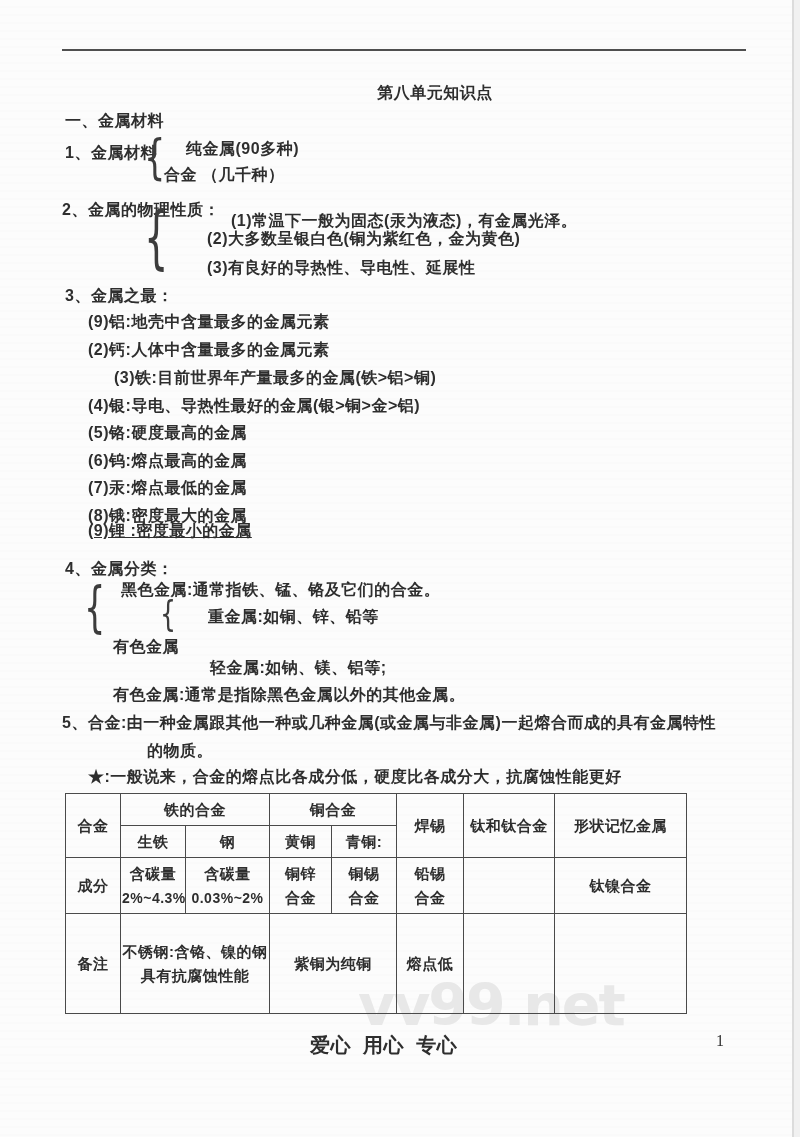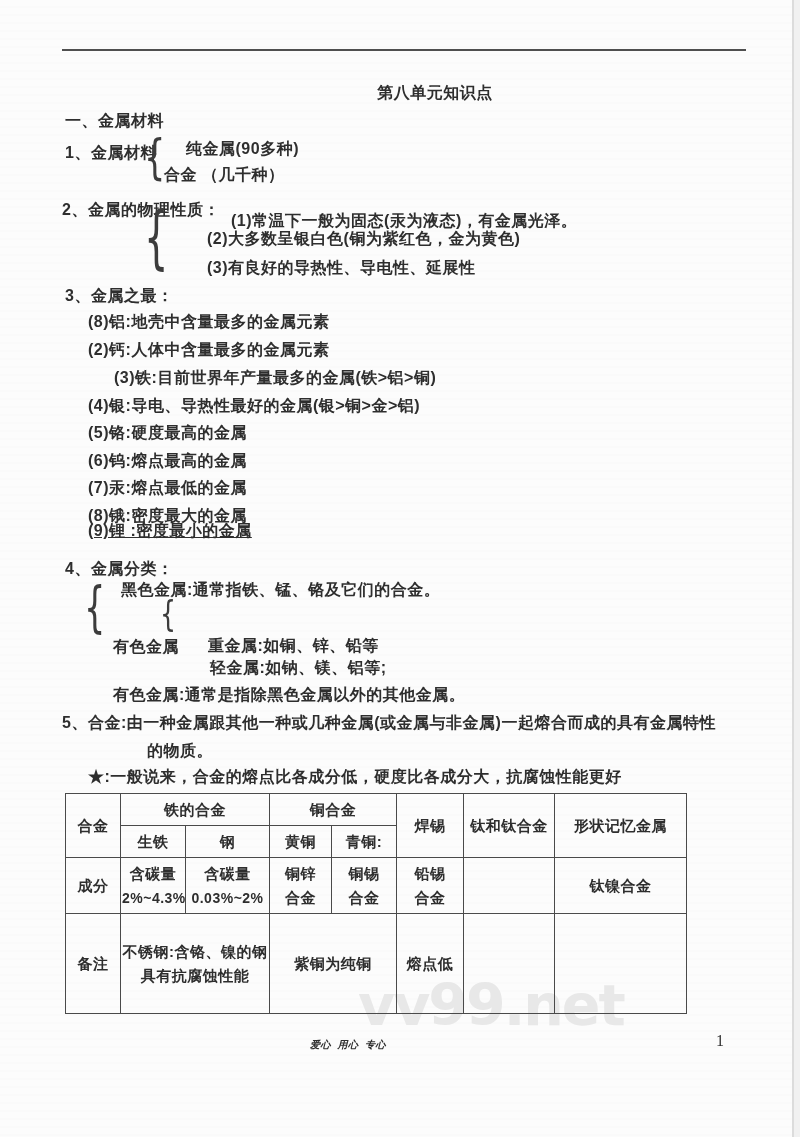--- a/index.html
+++ b/index.html
@@ -37,21 +37,21 @@
   table.alloy {
     position:absolute; left:65px; top:793px; width:621px;
     border-collapse:collapse; table-layout:fixed; z-index:2;
   }
   table.alloy td {
     border:1.6px solid #4a4a4a; text-align:center; vertical-align:middle;
     font-size:15px; font-weight:600; color:#2e2e2e; padding:2px 1px;
     line-height:24px; letter-spacing:0.5px;
   }
   .cell-sub { font-size:14px; font-weight:600; }
-  .footer-motto { left:310px; top:1034px; font-size:10px; font-weight:700;font-style:italic; }
+  .footer-motto { left:310px; top:1034px; font-size:20px; font-weight:700; }
   .page-num { left:716px; top:1032px; font-family:"Liberation Serif", serif; font-size:16px; font-weight:400; color:#333; }
 </style>
 </head>
 <body>
 
 <div class="page">
 
   <div class="watermark">vv99.net</div>
 
   <div class="abs rule"></div>
@@ -69,35 +69,35 @@
     <div class="abs t" style="left:186px; top:138px;">纯金属(90多种)</div>
     <div class="abs t" style="left:164px; top:164px;">合金 （几千种）</div>
 
     <div class="abs t" style="left:62px; top:199px;">2、金属的物理性质：</div>
     <span class="brace" style="left:144px; top:198px; font-size:70px; line-height:78px; transform:scaleX(0.55);">{</span>
     <div class="abs t" style="left:183px; top:210px;margin-left:48px;">(1)常温下一般为固态(汞为液态)，有金属光泽。</div>
     <div class="abs t" style="left:207px; top:228px;">(2)大多数呈银白色(铜为紫红色，金为黄色)</div>
     <div class="abs t" style="left:207px; top:257px;">(3)有良好的导热性、导电性、延展性</div>
 
     <div class="abs t" style="left:65px; top:285px;">3、金属之最：</div>
-    <div class="abs t" style="left:88px; top:311px;">(8)铝:地壳中含量最多的金属元素</div>
+    <div class="abs t" style="left:88px; top:311px;">(9)铝:地壳中含量最多的金属元素</div>
     <div class="abs t" style="left:88px; top:339px;">(2)钙:人体中含量最多的金属元素</div>
     <div class="abs t" style="left:88px; top:367px;margin-left:26px;">(3)铁:目前世界年产量最多的金属(铁&gt;铝&gt;铜)</div>
     <div class="abs t" style="left:88px; top:395px;">(4)银:导电、导热性最好的金属(银&gt;铜&gt;金&gt;铝)</div>
     <div class="abs t" style="left:88px; top:422px;">(5)铬:硬度最高的金属</div>
     <div class="abs t" style="left:88px; top:450px;">(6)钨:熔点最高的金属</div>
     <div class="abs t" style="left:88px; top:477px;">(7)汞:熔点最低的金属</div>
     <div class="abs t" style="left:88px; top:505px;">(8)锇:密度最大的金属</div>
     <div class="abs t" style="left:88px; top:520px;text-decoration:underline;">(9)锂 :密度最小的金属</div>
 
     <div class="abs t" style="left:65px; top:558px;">4、金属分类：</div>
     <span class="brace" style="left:84px; top:576px; font-size:56px; line-height:62px; transform:scaleX(0.6);">{</span>
     <div class="abs t" style="left:121px; top:579px;">黑色金属:通常指铁、锰、铬及它们的合金。</div>
     <span class="brace" style="left:160px; top:594px; font-size:36px; line-height:40px; transform:scaleX(0.7);">{</span>
-    <div class="abs t" style="left:208px; top:606px;margin-top:29px;">重金属:如铜、锌、铅等</div>
+    <div class="abs t" style="left:208px; top:606px;">重金属:如铜、锌、铅等</div>
     <div class="abs t" style="left:113px; top:636px;">有色金属</div>
     <div class="abs t" style="left:210px; top:657px;">轻金属:如钠、镁、铝等;</div>
     <div class="abs t" style="left:113px; top:684px;">有色金属:通常是指除黑色金属以外的其他金属。</div>
 
     <div class="abs t" style="left:62px; top:712px;">5、合金:由一种金属跟其他一种或几种金属(或金属与非金属)一起熔合而成的具有金属特性</div>
     <div class="abs t" style="left:147px; top:740px;">的物质。</div>
 
     <div class="abs t" style="left:88px; top:766px;">★:一般说来，合金的熔点比各成分低，硬度比各成分大，抗腐蚀性能更好</div>
 
     <div class="abs t footer-motto">爱心  用心  专心</div>

